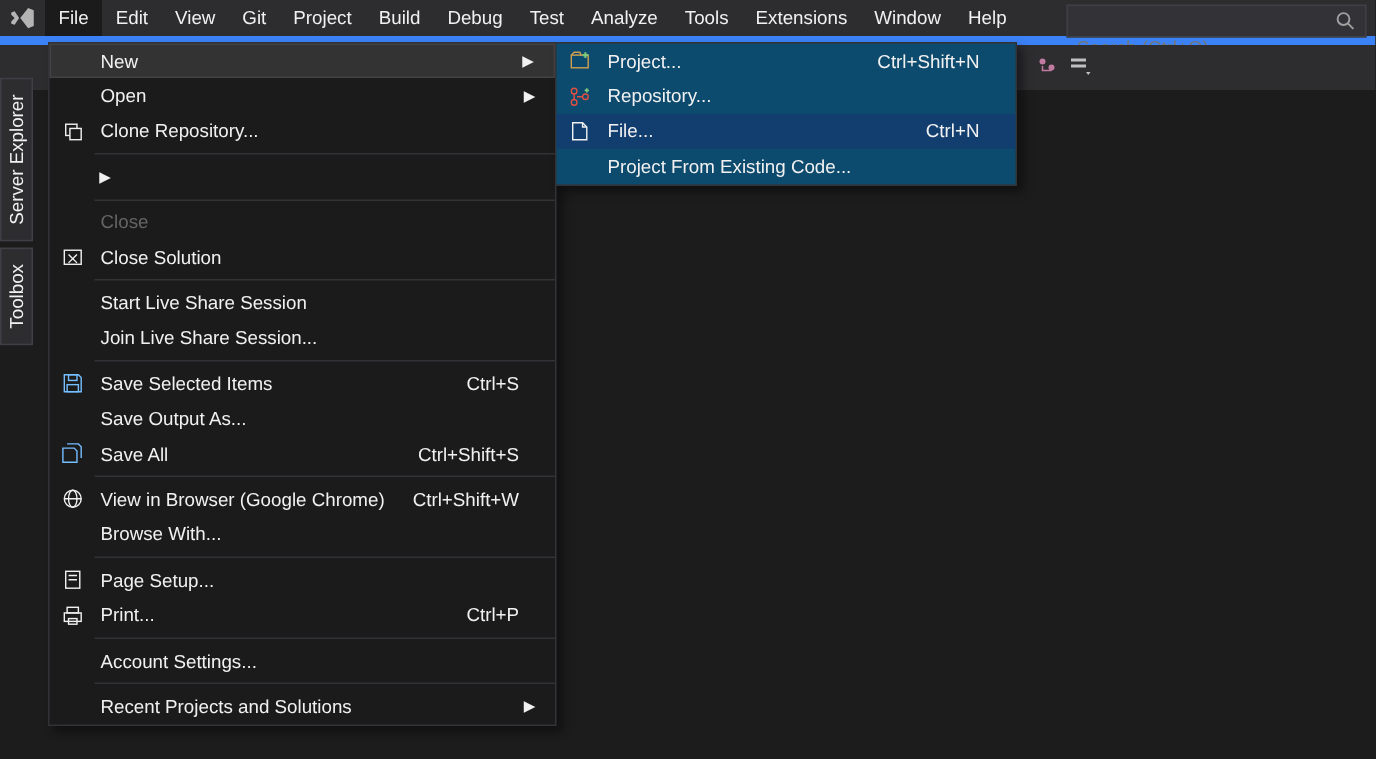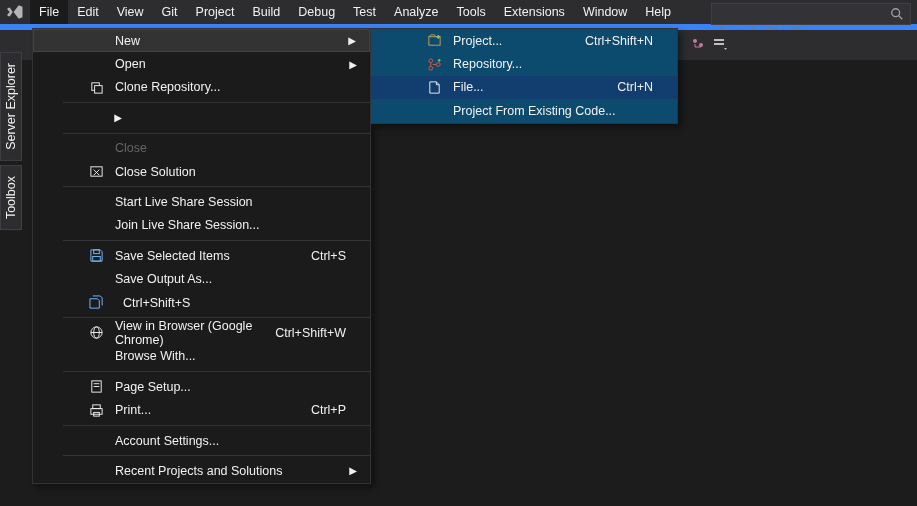--- a/index.html
+++ b/index.html
@@ -14,21 +14,21 @@
   .menu-bar .search { margin-left: auto; display: flex; align-items: center; background: #333337; border: 1px solid #3f3f46; height: 22px; margin-top: 3px; margin-right: 6px; width: 200px; padding: 0 6px; color: #a0a0a0; }
   .menu-bar .search input { background: transparent; border: none; outline: none; color: #a0a0a0; flex: 1; font-size: 12.5px; margin-top: 35px; }
   .menu-bar .search .sicon { width: 14px; height: 14px; }
 
   
   .side-tabs { position: absolute; left: 0; top: 52px; width: 22px; }
   .side-tab { writing-mode: vertical-rl; transform: rotate(180deg); background: #2d2d30; color: #f1f1f1; padding: 10px 3px; margin-bottom: 4px; border: 1px solid #3f3f46; font-size: 12px; }
 
   
   .dropdown { position: absolute; left: 32px; top: 28px; width: 339px; background: #1b1b1c; border: 1px solid #333337; box-shadow: 4px 4px 6px rgba(0,0,0,0.4); }
-  .mi { display: flex; align-items: center; height: 23.4px; padding-right: 10px; padding-left: 48px; }
+  .mi { display: flex; align-items: center; height: 23.4px; padding-right: 10px; }
   .mi .iconcol { width: 30px; display: flex; align-items: center; justify-content: center; }
   .mi .lbl { flex: 1; padding-left: 4px; }
   .mi .shortcut { color: #f1f1f1; padding-left: 12px; text-align: right; }
   .mi .arrow { width: 14px; text-align: center; font-size: 10px; }
   .mi.disabled { color: #656565; }
   .mi.highlight { background: #333334; border: 1px solid #434346; }
   .mi.highlight .iconcol { width: 29px; } 
   .sep { height: 1px; background: #333337; margin: 3px 0 3px 30px; }
 
   
@@ -195,20 +195,21 @@
       <span class="lbl">Save Output As...</span>
       <span class="arrow"></span>
     </div>
     <div class="mi">
       <span class="iconcol">
         <svg width="15" height="15" viewBox="0 0 16 16">
           <path d="M1 4h8l2 2v8H1z" stroke="#75beff" fill="none"></path>
           <path d="M4 1h8l2 2v8" stroke="#75beff" fill="none"></path>
         </svg>
       </span>
+      <span class="lbl">Save All</span>
       <span class="shortcut">Ctrl+Shift+S</span>
       <span class="arrow"></span>
     </div>
     <div class="sep"></div>
     <div class="mi">
       <span class="iconcol">
         <svg width="15" height="15" viewBox="0 0 16 16">
           <circle cx="8" cy="8" r="6" stroke="#f1f1f1" fill="none"></circle>
           <ellipse cx="8" cy="8" rx="3" ry="6" stroke="#f1f1f1" fill="none"></ellipse>
           <line x1="2" y1="8" x2="14" y2="8" stroke="#f1f1f1"></line>

